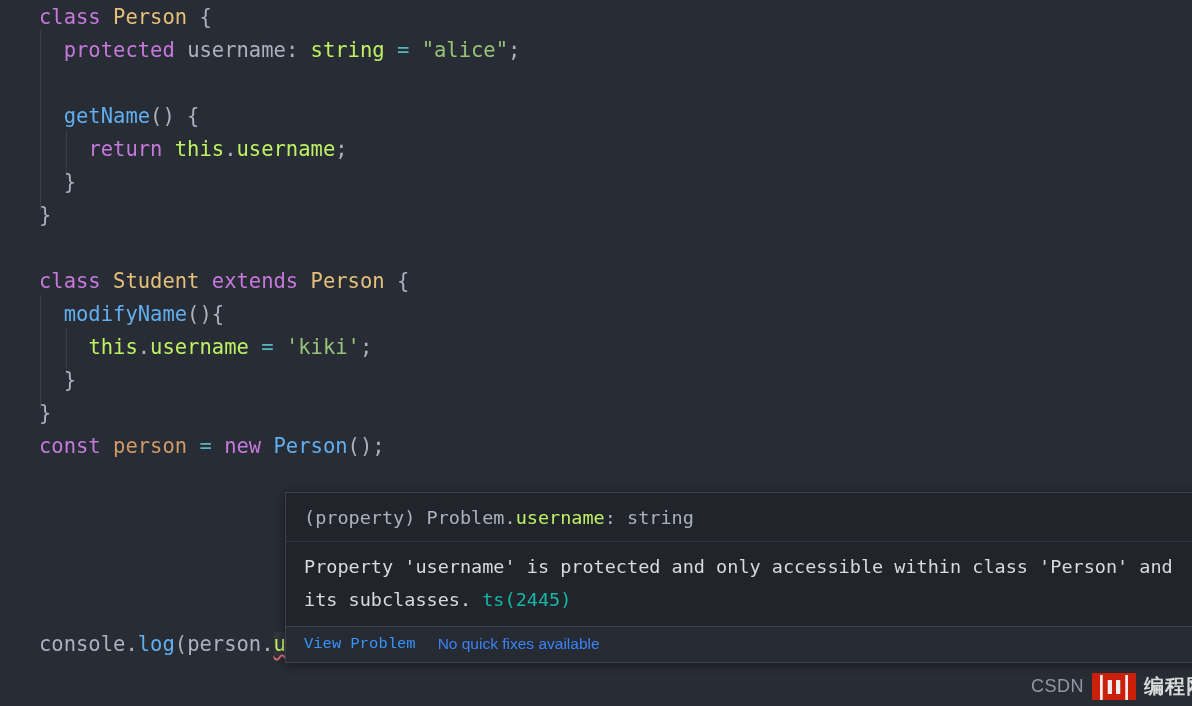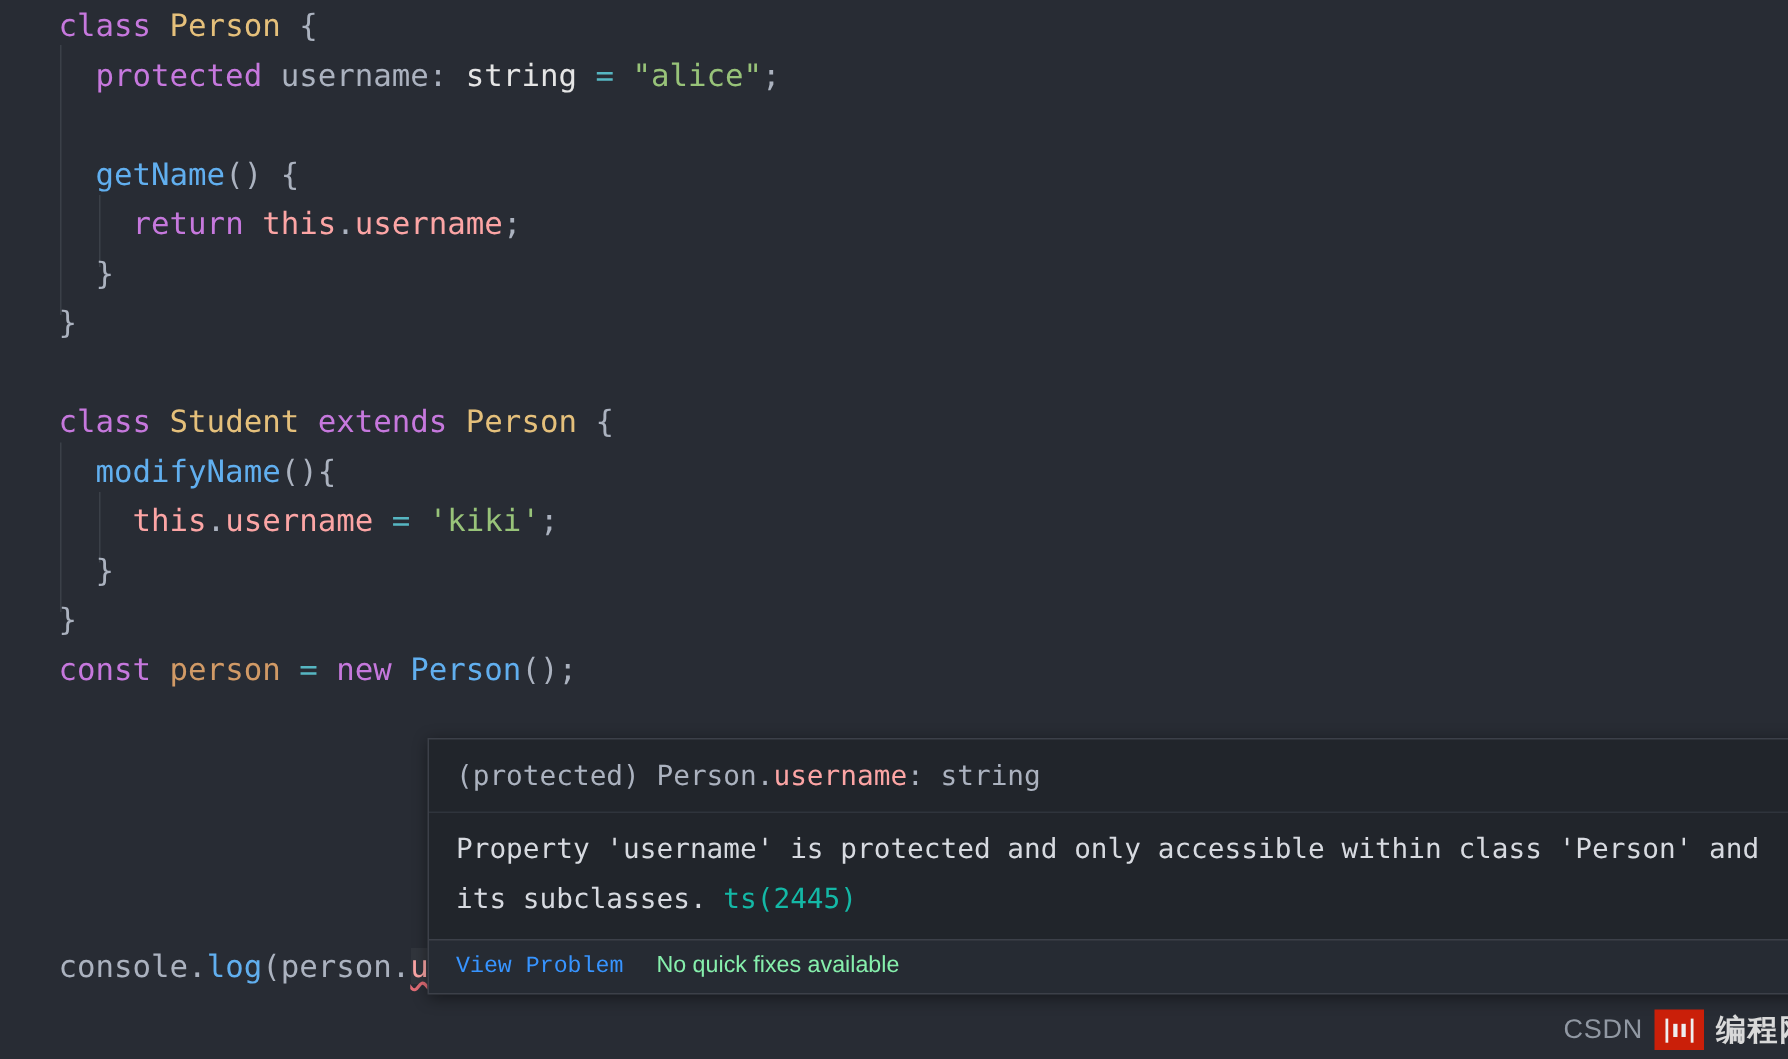--- a/index.html
+++ b/index.html
@@ -47,23 +47,23 @@
     position: absolute;
     width: 1px;
     background: #3b4048;
   }
 
   
   .kw   { color: #c678dd; }          
   .cls  { color: #e5c07b; }          
   .fn   { color: #61afef; }          
   .prop { color: #abb2bf; }          
-  .type { color: #e5e5e5; }          
+  .type { color: #bef264; }          
   .str  { color: #98c379; }          
-  .var  { color: #fca5a5; }          
+  .var  { color: #bef264; }          
   .num  { color: #d19a66; }          
   .punc { color: #abb2bf; }
   .op   { color: #56b6c2; }
 
   .err-underline {
     background: rgba(255,255,255,0.045);
     text-decoration: underline wavy #e06c75;
     text-decoration-thickness: 1.6px;
     text-underline-offset: 3px;
   }
@@ -106,21 +106,21 @@
     display: flex;
     align-items: center;
     gap: 22px;
   }
   .hover-actions .link {
     color: #3794ff;
     cursor: pointer;
     font-family: Liberation Mono, monospace;
   }
   .hover-actions .muted {
-    color: #86efac;
+    color: #3b82f6;
   }
 
   
   .watermark {
     position: absolute;
     right: 0px;
     bottom: 6px;
     display: flex;
     align-items: center;
     gap: 8px;
@@ -128,21 +128,21 @@
     opacity: 0.92;
   }
   .watermark .csdn {
     color: #9aa2ad;
     font-size: 18px;
     letter-spacing: 0.5px;
   }
   .wm-logo {
     background: #d81e06;
     color: #ffffff;
-    font-size: 16px;
+    font-size: 24px;
     font-weight: bold;
     padding: 2px 5px 3px 5px;
     line-height: 22px;
     font-family: "DejaVu Sans", sans-serif;
   }
   .wm-text {
     color: #e8e8e8;
     font-size: 20px;
     font-weight: bold;
     letter-spacing: 1px;
@@ -156,21 +156,21 @@
 <div id="editor">
 
   <div class="guide" style="left:25px; top:30px; height:180px;"></div>
   <div class="guide" style="left:51px; top:130px; height:48px;"></div>
   <div class="guide" style="left:25px; top:295px; height:113px;"></div>
   <div class="guide" style="left:51px; top:328px; height:47px;"></div>
 
   <div class="code" id="code-area"><div class="line"><span class="kw">class</span><span class="punc"> </span><span class="cls">Person</span><span class="punc"> </span><span class="punc">{</span></div><div class="line">  <span class="kw">protected</span><span class="punc"> </span><span class="prop">username</span><span class="punc">: </span><span class="type">string</span><span class="punc"> </span><span class="op">=</span><span class="punc"> </span><span class="str">"alice"</span><span class="punc">;</span></div><div class="line">  </div><div class="line">  <span class="fn">getName</span><span class="punc">() {</span></div><div class="line">    <span class="kw">return</span><span class="punc"> </span><span class="var">this</span><span class="punc">.</span><span class="var">username</span><span class="punc">;</span></div><div class="line">  <span class="punc">}</span></div><div class="line"><span class="punc">}</span></div><div class="line">&nbsp;</div><div class="line"><span class="kw">class</span><span class="punc"> </span><span class="cls">Student</span><span class="punc"> </span><span class="kw">extends</span><span class="punc"> </span><span class="cls">Person</span><span class="punc"> </span><span class="punc">{</span></div><div class="line">  <span class="fn">modifyName</span><span class="punc">(){</span></div><div class="line">    <span class="var">this</span><span class="punc">.</span><span class="var">username</span><span class="punc"> </span><span class="op">=</span><span class="punc"> </span><span class="str">'kiki'</span><span class="punc">;</span></div><div class="line">  <span class="punc">}</span></div><div class="line"><span class="punc">}</span></div><div class="line"><span class="kw">const</span><span class="punc"> </span><span class="num">person</span><span class="punc"> </span><span class="op">=</span><span class="punc"> </span><span class="kw">new</span><span class="punc"> </span><span class="fn">Person</span><span class="punc">();</span></div><div class="line">&nbsp;</div><div class="line">&nbsp;</div><div class="line">&nbsp;</div><div class="line">&nbsp;</div><div class="line">&nbsp;</div><div class="line"><span class="prop">console</span><span class="punc">.</span><span class="fn">log</span><span class="punc">(</span><span class="prop">person</span><span class="punc">.</span><span class="var err-underline">username</span><span class="punc">);</span></div></div>
 
   <div class="hover-widget">
-    <div class="hover-signature"><span>(protected) Person.</span><span class="var">username</span><span>: string</span></div>
+    <div class="hover-signature"><span>(property) Problem.</span><span class="var">username</span><span>: string</span></div>
     <div class="hover-body"><span>Property 'username' is protected and only accessible within class 'Person' and its subclasses.</span> <span class="errcode">ts(2445)</span></div>
     <div class="hover-actions">
       <span class="link">View Problem</span>
       <span class="muted">No quick fixes available</span>
     </div>
   </div>
 
   <div class="watermark">
     <span class="csdn">CSDN</span>
     <span class="wm-logo">|ıı|</span>

